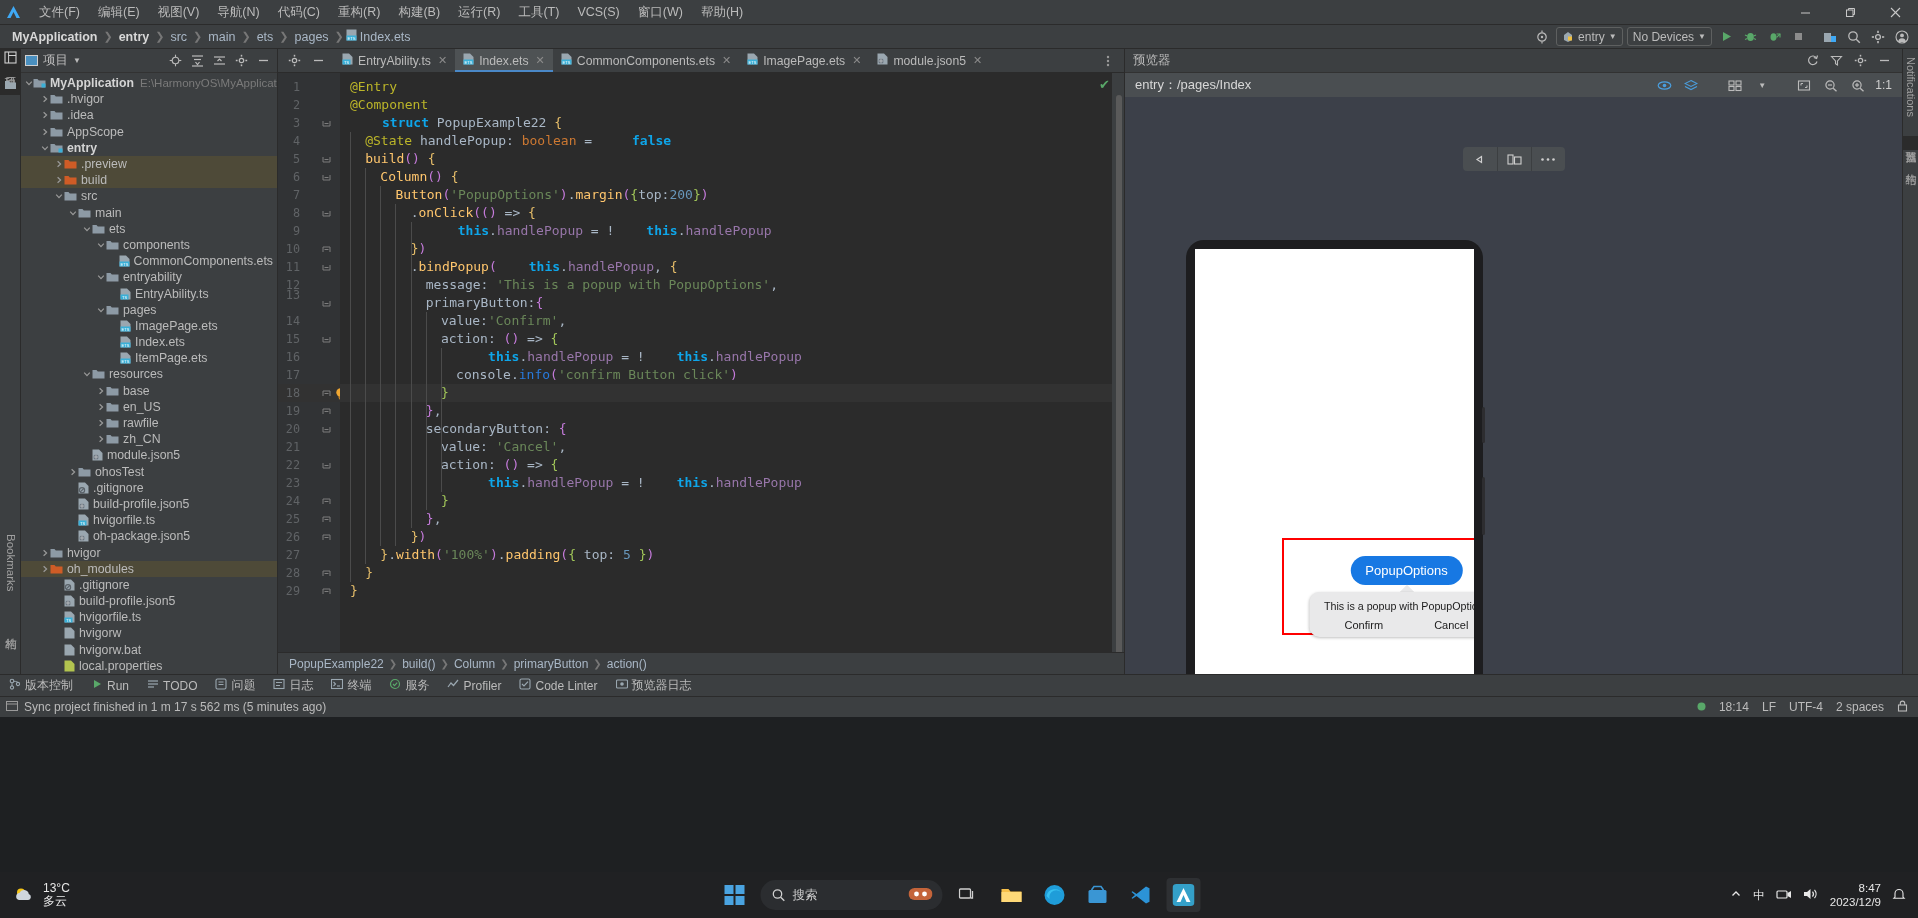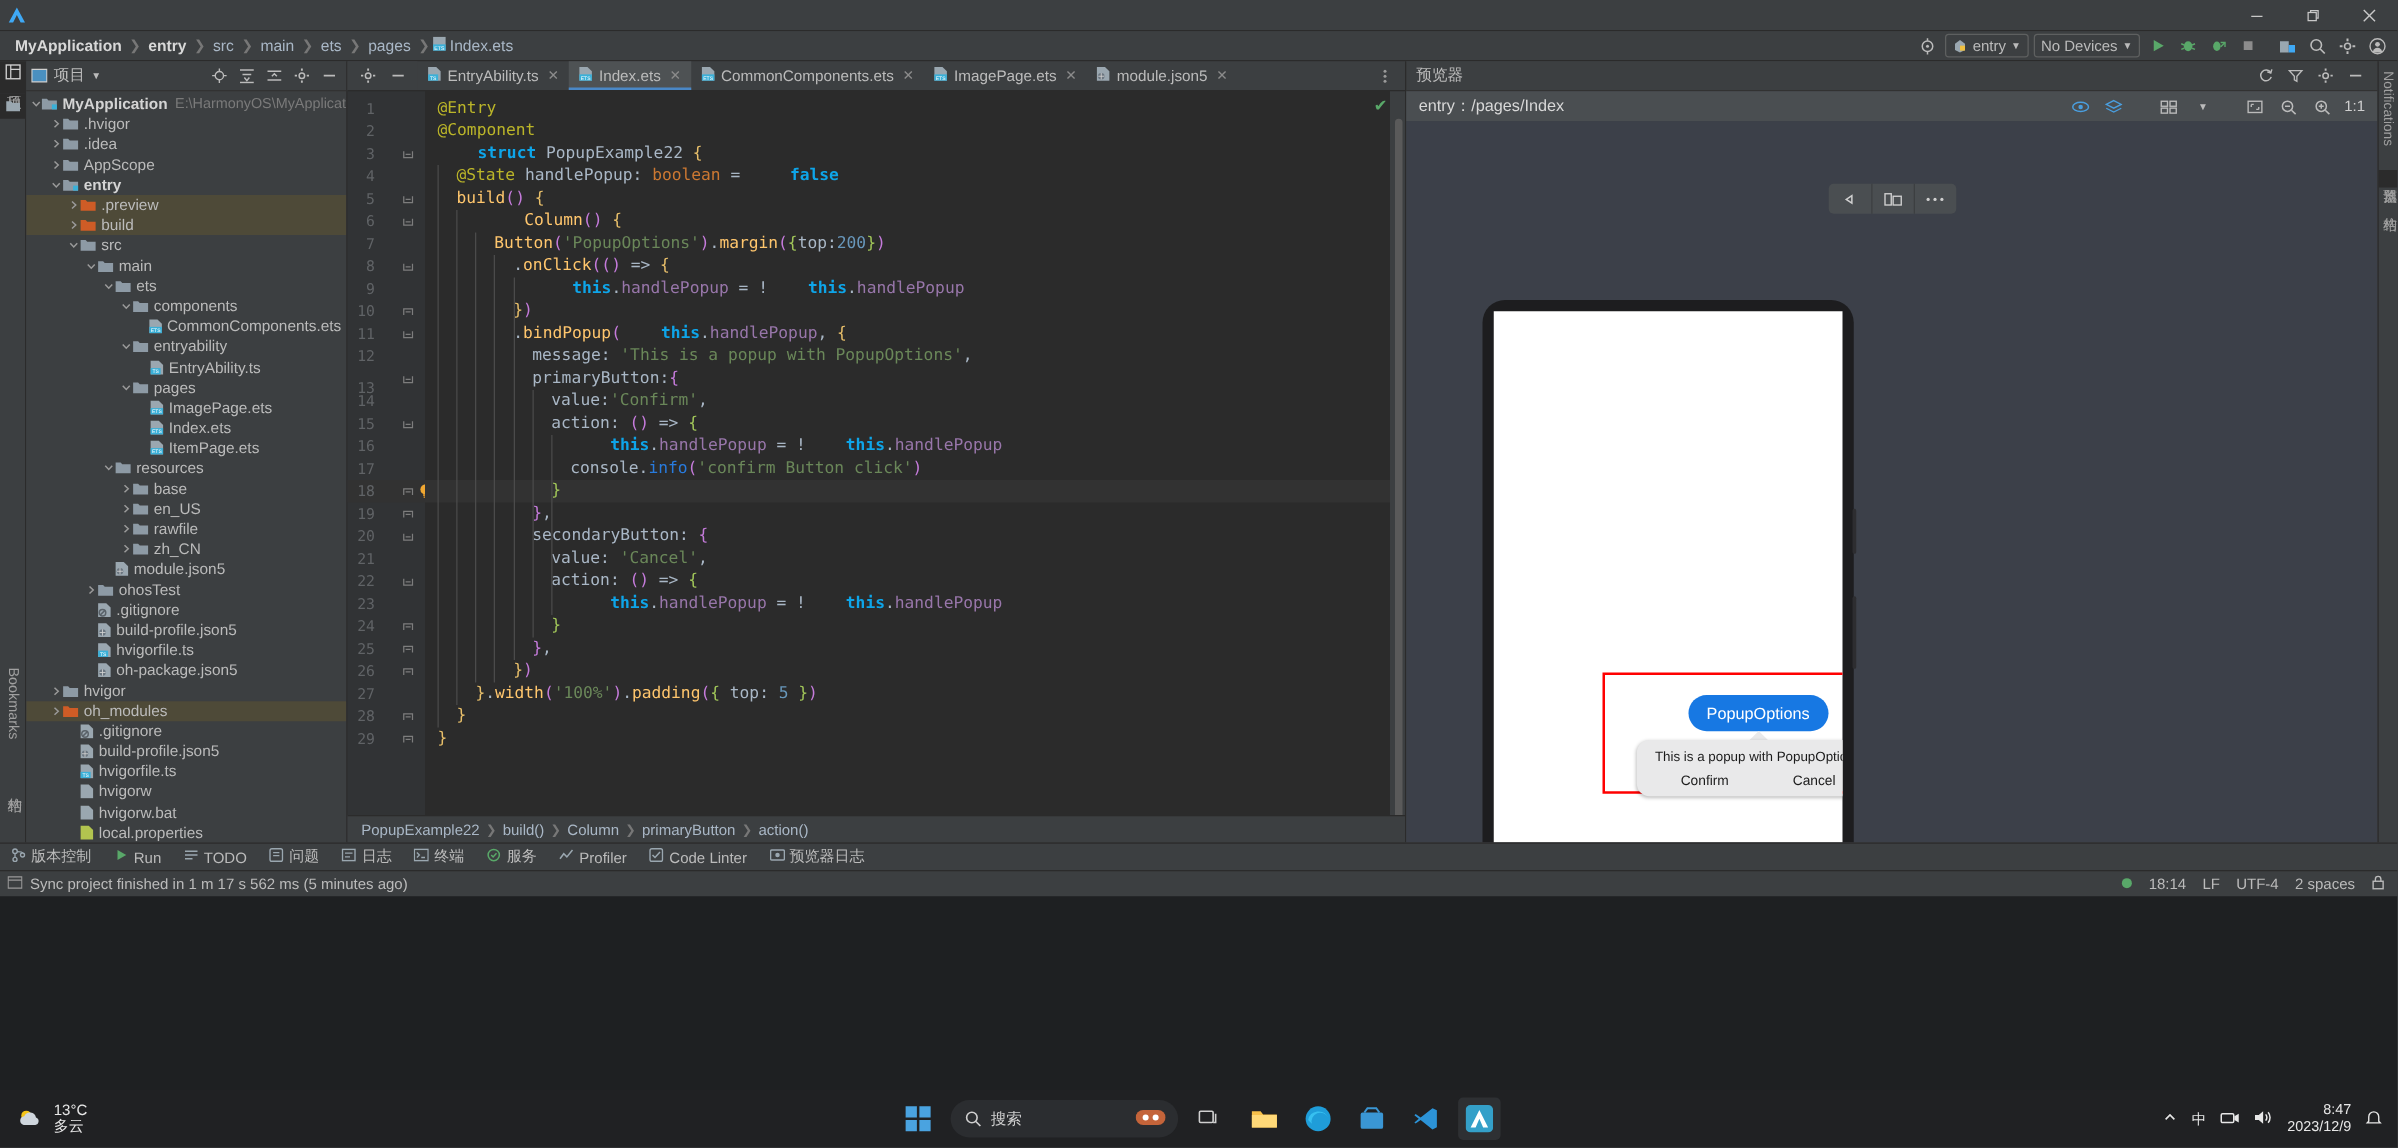--- a/index.html
+++ b/index.html
@@ -285,20 +285,34 @@
   .clock { text-align: right; line-height: 14px; font-size: 11.5px; }
 </style>
 </head>
 <body>
 
 <div class="titlebar">
   <div class="app-logo">
     <svg width="17" height="17" viewBox="0 0 17 17">
       <path d="M8.5 2 L15 14 L11.5 14 L8.5 8 L5.5 14 L2 14 Z" fill="#3fa9f5"></path>
     </svg>
+  </div>
+  <div class="menu-items">
+    <div class="menu-item">文件(F)</div>
+    <div class="menu-item">编辑(E)</div>
+    <div class="menu-item">视图(V)</div>
+    <div class="menu-item">导航(N)</div>
+    <div class="menu-item">代码(C)</div>
+    <div class="menu-item">重构(R)</div>
+    <div class="menu-item">构建(B)</div>
+    <div class="menu-item">运行(R)</div>
+    <div class="menu-item">工具(T)</div>
+    <div class="menu-item">VCS(S)</div>
+    <div class="menu-item">窗口(W)</div>
+    <div class="menu-item">帮助(H)</div>
   </div>
   <div class="win-ctrls">
     <div class="win-btn">
       <svg width="11" height="11">
           <line x1="1" y1="6" x2="10" y2="6" stroke="#c8c8c8" stroke-width="1"></line>
         </svg>
     </div>
     <div class="win-btn">
       <svg width="11" height="11">
           <rect x="1.5" y="3" width="6.5" height="6.5" fill="none" stroke="#c8c8c8" stroke-width="1"></rect>
@@ -1064,21 +1078,21 @@
           </svg>
         </div>
         <div class="gutter-num" style="top: 187px;">11</div>
         <div class="fold" style="top: 189.5px;">
           <svg width="9" height="9" viewBox="0 0 9 9">
             <path d="M1 2 L1 7 L8 7 L8 2" fill="none" stroke="#7d7d7d" stroke-width="1"></path>
             <line x1="2.5" y1="4.5" x2="6.5" y2="4.5" stroke="#7d7d7d" stroke-width="1"></line>
           </svg>
         </div>
         <div class="gutter-num" style="top: 205px;">12</div>
-        <div class="gutter-num" style="top: 230px;">13</div>
+        <div class="gutter-num" style="top: 215px;">13</div>
         <div class="fold" style="top: 225.5px;">
           <svg width="9" height="9" viewBox="0 0 9 9">
             <path d="M1 2 L1 7 L8 7 L8 2" fill="none" stroke="#7d7d7d" stroke-width="1"></path>
             <line x1="2.5" y1="4.5" x2="6.5" y2="4.5" stroke="#7d7d7d" stroke-width="1"></line>
           </svg>
         </div>
         <div class="gutter-num" style="top: 241px;">14</div>
         <div class="gutter-num" style="top: 259px;">15</div>
         <div class="fold" style="top: 261.5px;">
           <svg width="9" height="9" viewBox="0 0 9 9">
@@ -1160,21 +1174,21 @@
             <line x1="2.5" y1="4.5" x2="6.5" y2="4.5" stroke="#7d7d7d" stroke-width="1"></line>
           </svg>
         </div>
       </div>
     <div class="code-lines" id="codelines">
         <div class="cline" style="top: 5px; left: 10px;"><span class="k-deco">@Entry</span></div>
         <div class="cline" style="top: 23px; left: 10px;"><span class="k-deco">@Component</span></div>
         <div class="cline" style="top: 41px; left: 10px;"><span class="k-kw">struct </span><span class="k-cls">PopupExample22 </span><span class="k-bracket1">{</span></div>
         <div class="cline" style="top: 59px; left: 25.16px;"><span class="k-deco">@State </span><span class="k-pl">handlePopup</span><span class="k-pl">: </span><span class="k-kw2">boolean</span><span class="k-pl"> = </span><span class="k-kw">false</span></div>
         <div class="cline" style="top: 77px; left: 25.16px;"><span class="k-def">build</span><span class="k-bracket2">()</span><span class="k-pl"> </span><span class="k-bracket1">{</span></div>
-        <div class="cline" style="top: 95px; left: 40.32px; margin-left: 39px;"><span class="k-fn">Column</span><span class="k-bracket2">()</span><span class="k-pl"> </span><span class="k-bracket1">{</span></div>
+        <div class="cline" style="top: 95px; left: 40.32px;"><span class="k-fn">Column</span><span class="k-bracket2">()</span><span class="k-pl"> </span><span class="k-bracket1">{</span></div>
         <div class="cline" style="top: 113px; left: 55.48px;"><span class="k-fn">Button</span><span class="k-bracket2">(</span><span class="k-str">'PopupOptions'</span><span class="k-bracket2">)</span><span class="k-pl">.</span><span class="k-fn">margin</span><span class="k-bracket2">(</span><span class="k-bracket3">{</span><span class="k-pl">top:</span><span class="k-num">200</span><span class="k-bracket3">}</span><span class="k-bracket2">)</span></div>
         <div class="cline" style="top: 131px; left: 70.64px;"><span class="k-pl">.</span><span class="k-fn">onClick</span><span class="k-bracket2">((</span><span class="k-bracket2">)</span><span class="k-pl"> =&gt; </span><span class="k-bracket1">{</span></div>
         <div class="cline" style="top: 149px; left: 85.8px;"><span class="k-kw">this</span><span class="k-pl">.</span><span class="k-field">handlePopup</span><span class="k-pl"> = !</span><span class="k-kw">this</span><span class="k-pl">.</span><span class="k-field">handlePopup</span></div>
         <div class="cline" style="top: 167px; left: 70.64px;"><span class="k-bracket1">}</span><span class="k-bracket2">)</span></div>
         <div class="cline" style="top: 185px; left: 70.64px;"><span class="k-pl">.</span><span class="k-fn">bindPopup</span><span class="k-bracket2">(</span><span class="k-kw">this</span><span class="k-pl">.</span><span class="k-field">handlePopup</span><span class="k-pl">, </span><span class="k-bracket1">{</span></div>
         <div class="cline" style="top: 203px; left: 85.8px;"><span class="k-pl">message: </span><span class="k-str">'This is a popup with PopupOptions'</span><span class="k-pl">,</span></div>
         <div class="cline" style="top: 221px; left: 85.8px;"><span class="k-pl">primaryButton:</span><span class="k-bracket2">{</span></div>
         <div class="cline" style="top: 239px; left: 100.96px;"><span class="k-pl">value:</span><span class="k-str">'Confirm'</span><span class="k-pl">,</span></div>
         <div class="cline" style="top: 257px; left: 100.96px;"><span class="k-pl">action: </span><span class="k-bracket2">()</span><span class="k-pl"> =&gt; </span><span class="k-bracket3">{</span></div>
         <div class="cline" style="top: 275px; left: 116.12px;"><span class="k-kw">this</span><span class="k-pl">.</span><span class="k-field">handlePopup</span><span class="k-pl"> = !</span><span class="k-kw">this</span><span class="k-pl">.</span><span class="k-field">handlePopup</span></div>

